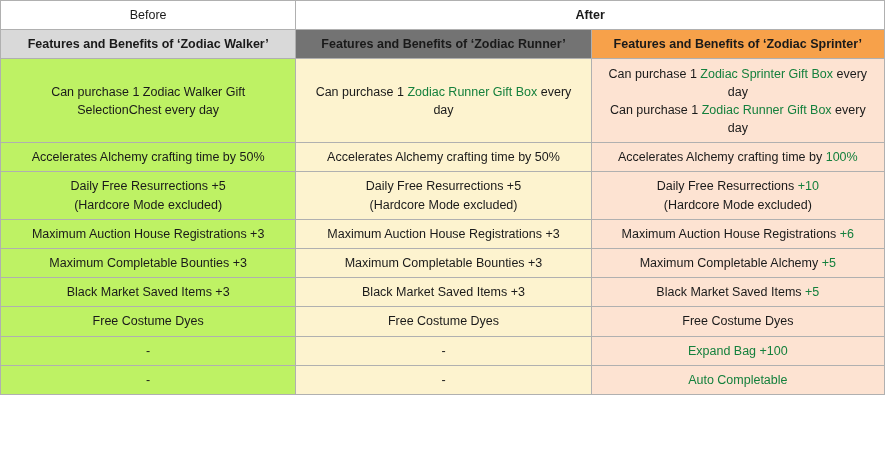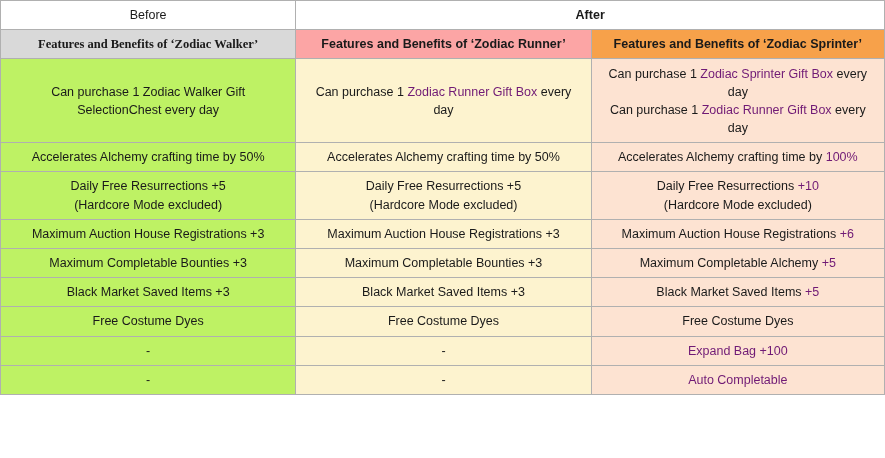--- a/index.html
+++ b/index.html
@@ -40,24 +40,23 @@
     color: #e8000d;
     font-weight: bold;
     font-size: 13px;
   }
   
   .title-walker {
     background: #d9d9d9;
     font-weight: bold;
     font-size: 13px;
     color: #111111;
-    font-family: Liberation Serif, serif;
   }
   .title-runner {
-    background: #fca5a5;
+    background: #737373;
     font-weight: bold;
     font-size: 13px;
     color: #111111;
     margin-left: 24px;
   }
   .title-sprinter {
     background: #f7a14a;
     font-weight: bold;
     font-size: 13px;
     color: #111111;
@@ -67,21 +66,21 @@
   .col-walker {
     background: #bef264;
   }
   .col-runner {
     background: #fdf3cf;
   }
   .col-sprinter {
     background: #fde3d2;
   }
   .red {
-    color: #701a75;
+    color: #15803d;
     margin-top: 32px;
   }
 </style>
 </head>
 <body>
 
 <table class="comparison">
   <colgroup>
     <col style="width:295px">
     <col style="width:295px">

